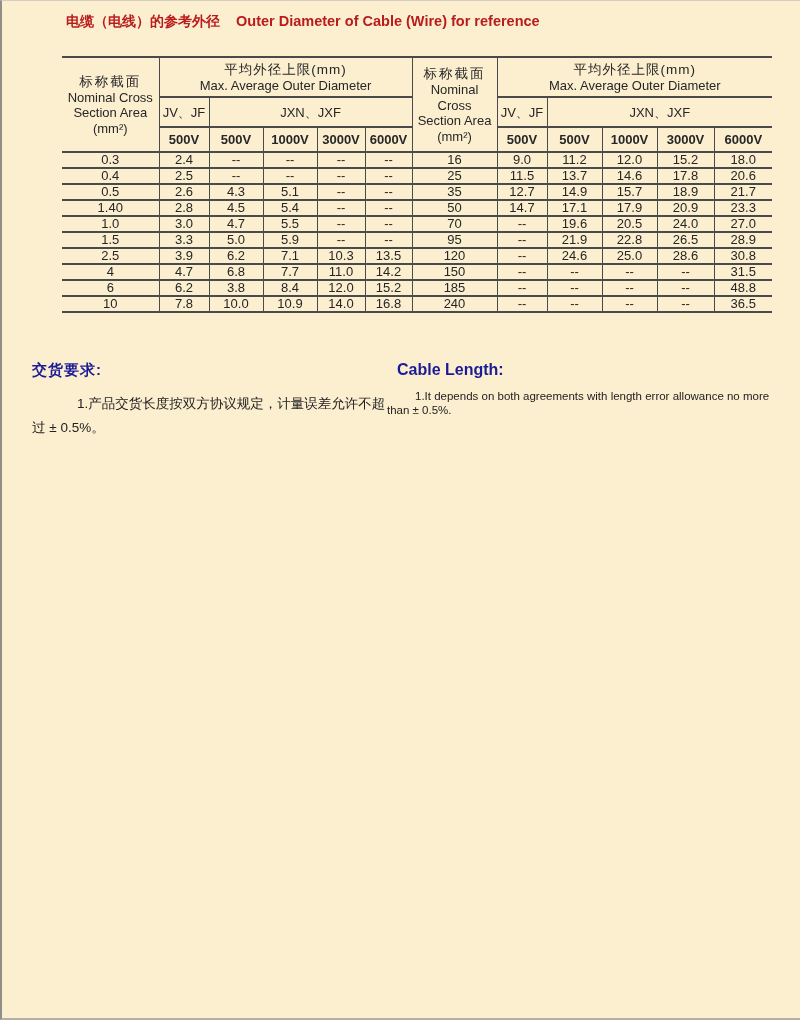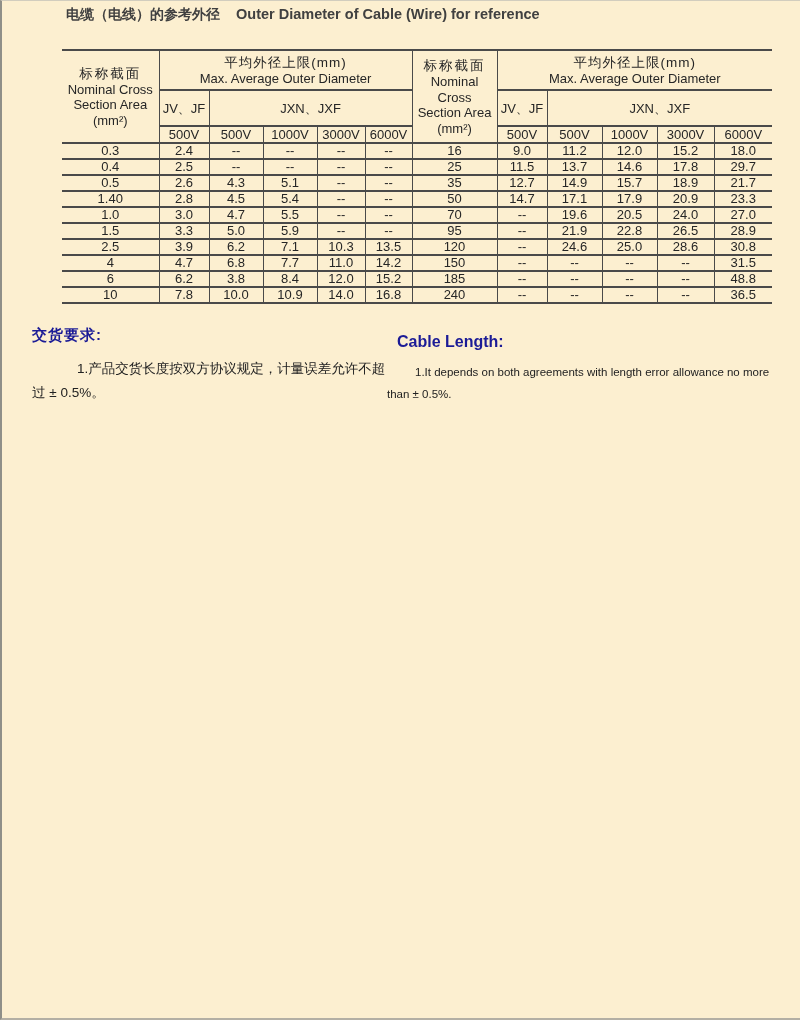--- a/index.html
+++ b/index.html
@@ -11,24 +11,24 @@
     background: #fcefd0;
     font-family: "Liberation Sans", "DejaVu Sans", sans-serif;
     color: #2a2a2a;
     overflow: hidden;
     border-left: 2px solid #8f8f88;
     border-top: 1px solid #d2cdbe;
     border-bottom: 2px solid #b3afa4;
   }
   
   .title-row {
-    padding: 5px 0 0 64px;
+    padding: 12px 0 0 64px;
     font-weight: bold;
     font-size: 14px;
-    color: #404040;
+    color: #b91c1c;
     white-space: nowrap;
   }
   .title-row .title-en { margin-left: 16px; font-size: 14.5px; }
 
   
   table.diam {
     border-collapse: collapse;
     table-layout: fixed;
     width: 710px;
     margin: 25px 0 0 60px;
@@ -44,36 +44,35 @@
     color: #262626;
     overflow: hidden;
   }
   table.diam tr > *:first-child { border-left: none; }
   table.diam tr > *:last-child  { border-right: none; }
 
   thead th { font-size: 13px; line-height: 15px; }
   thead .zh { font-size: 13.5px; line-height: 17px; letter-spacing: 1px; }
   thead .en { font-size: 13px; letter-spacing: 0; }
   tr.r1 > th { height: 40px; }
-  tr.r2 > th { height: 36px; }
-  tr.r3 > th { height: 17px; }
+  tr.r2 > th { height: 30px; }
+  tr.r3 > th { height: 25px; font-weight: bold; }
   th.label-col { line-height: 15.5px; }
   th.label-col .zh { letter-spacing: 2px; }
 
   tbody td {
     height: 15px;
     font-size: 13px;
     line-height: 14px;
   }
 
   
   .notes {
     display: flex;
-    margin-top: 22px;
-    align-items: flex-end;
+    margin-top: 48px;
   }
   .note-zh { width: 385px; padding-left: 30px; }
   .note-en { width: 385px; padding-left: 0px; }
   .note-head {
     font-weight: bold;
     color: #1b1b96;
     font-size: 15px;
     letter-spacing: 1px;
   }
   .note-en .note-head {
@@ -86,21 +85,21 @@
     width: 362px;
     font-size: 13.5px;
     line-height: 24px;
     text-indent: 45px;
     color: #222;
   }
   .note-en p {
     margin-top: 10px;
     width: 383px;
     font-size: 11.5px;
-    line-height: 22px;
+    line-height: 14px;
     text-indent: 28px;
     color: #222;
   }
 </style>
 </head>
 <body>
 
 <div class="page">
 
   <div class="title-row">
@@ -184,21 +183,21 @@
           <td>2.5</td>
           <td>--</td>
           <td>--</td>
           <td>--</td>
           <td>--</td>
           <td>25</td>
           <td>11.5</td>
           <td>13.7</td>
           <td>14.6</td>
           <td>17.8</td>
-          <td>29.7</td>
+          <td>20.6</td>
         </tr>
         <tr>
           <td>0.5</td>
           <td>2.6</td>
           <td>4.3</td>
           <td>5.1</td>
           <td>--</td>
           <td>--</td>
           <td>35</td>
           <td>12.7</td>

